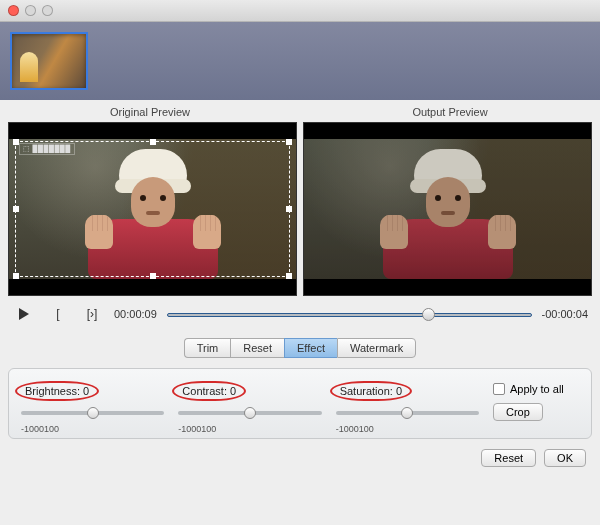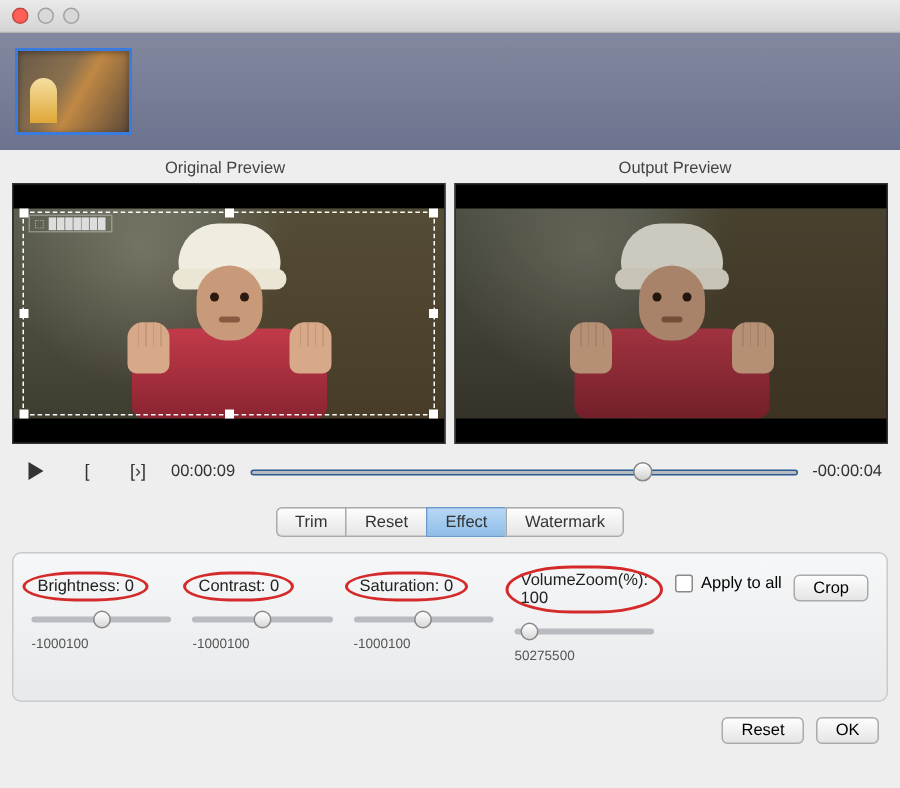--- a/index.html
+++ b/index.html
@@ -46,30 +46,30 @@
   .seek{flex:1;height:18px;position:relative;}
   .seek-track{position:absolute;top:7px;left:0;right:0;height:5px;border-radius:3px;background:linear-gradient(#3a8ed6,#2a6db0);border:1px solid #2a5a90;}
   .seek-thumb{position:absolute;top:3px;left:70%;width:13px;height:13px;border-radius:50%;background:linear-gradient(#fff,#d0d0d0);border:1px solid #888;}
 
   .tabbar{display:flex;justify-content:center;margin:8px 0 10px;}
   .tab{font-size:11px;padding:3px 12px;background:linear-gradient(#fdfdfd,#e5e5e5);border:1px solid #aaa;border-right:none;color:#333;}
   .tab:first-child{border-radius:4px 0 0 4px;}
   .tab:last-child{border-right:1px solid #aaa;border-radius:0 4px 4px 0;}
   .tab.active{background:linear-gradient(#b8d8f5,#8fbde8);border-color:#6a9bd0;}
 
-  .panel{margin:0 8px;padding:12px 12px 25px;background:linear-gradient(#f6f7f8,#e7e9eb);border:1px solid #c8cacc;border-radius:6px;}
+  .panel{margin:0 8px;padding:12px 12px 4px;background:linear-gradient(#f6f7f8,#e7e9eb);border:1px solid #c8cacc;border-radius:6px;}
   .effects-row{display:flex;gap:14px;align-items:flex-start;}
   .eff{flex:1;min-width:0;}
   .eff-label{font-size:11px;color:#222;display:inline-block;position:relative;padding:0 4px;}
   .ring{position:absolute;inset:-4px -6px;border:2px solid #d42a2a;border-radius:50%/60%;pointer-events:none;}
   .slider{position:relative;height:20px;margin-top:4px;}
   .sl-track{position:absolute;top:8px;left:0;right:0;height:4px;background:#b8bcc0;border-radius:2px;}
   .sl-thumb{position:absolute;top:4px;width:12px;height:12px;border-radius:50%;background:linear-gradient(#fff,#d8d8d8);border:1px solid #888;transform:translateX(-50%);}
   .sl-scale{display:flex;font-size:9px;color:#555;margin-top:1px;}
-  .side-col{display:flex;flex-direction:row;gap:8px;align-items:flex-start;font-size:11px;padding-top:2px;min-width:86px;}
+  .side-col{display:flex;flex-direction:column;gap:8px;align-items:flex-start;font-size:11px;padding-top:2px;min-width:86px;}
   .chk{display:flex;align-items:center;gap:5px;}
   .chkbox{width:12px;height:12px;border:1px solid #8a8a8a;background:#fff;border-radius:2px;}
   .btn{font-size:11px;padding:2px 12px;background:linear-gradient(#fdfdfd,#e5e5e5);border:1px solid #aaa;border-radius:4px;}
 
   .footer{display:flex;justify-content:flex-end;gap:8px;padding:10px 14px;}
 </style>
 </head>
 <body>
 
 <div class="titlebar">
@@ -186,35 +186,20 @@
         <div class="sl-track"></div>
           <div class="sl-thumb" style="left:50%"></div>
       </div>
       <div class="sl-scale">
         <span>-100</span>
           <span>0</span>
           <span>100</span>
       </div>
     </div>
 
-    <div class="eff">
-      <span class="eff-label">
-        <span>VolumeZoom(%):</span> <span>100</span>
-        <span class="ring"></span>
-      </span>
-      <div class="slider">
-        <div class="sl-track"></div>
-          <div class="sl-thumb" style="left:11%"></div>
-      </div>
-      <div class="sl-scale">
-        <span>50</span>
-          <span>275</span>
-          <span>500</span>
-      </div>
-    </div>
 
     <div class="side-col">
       <label class="chk">
         <span class="chkbox"></span>
           <span>Apply to all</span>
       </label>
       <button class="btn">Crop</button>
     </div>
 
   </div>

